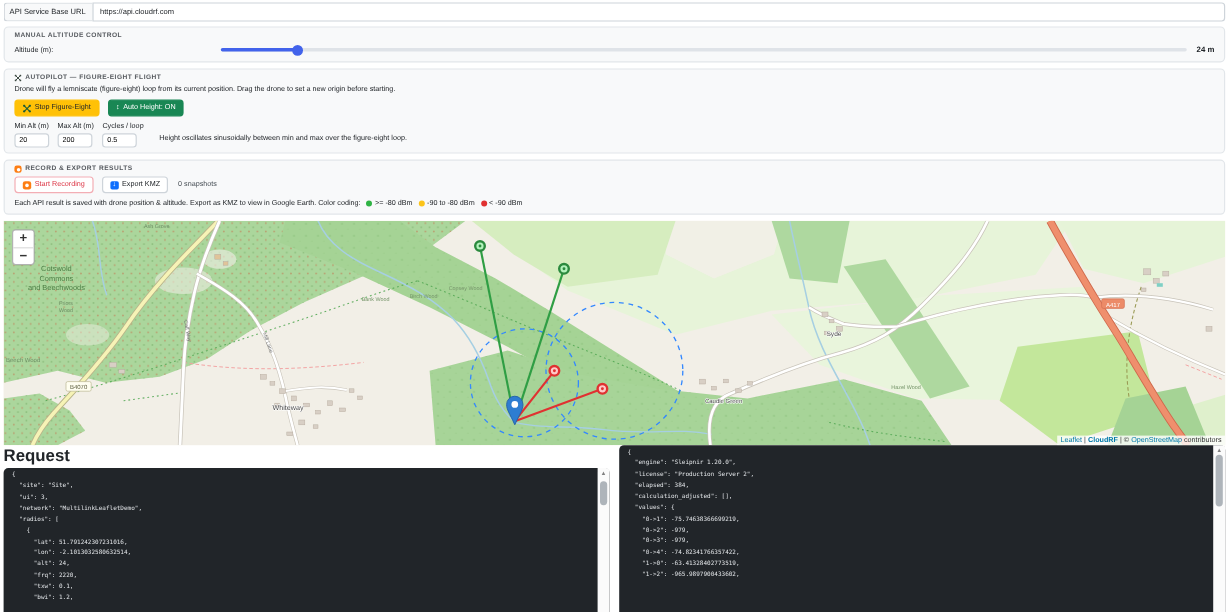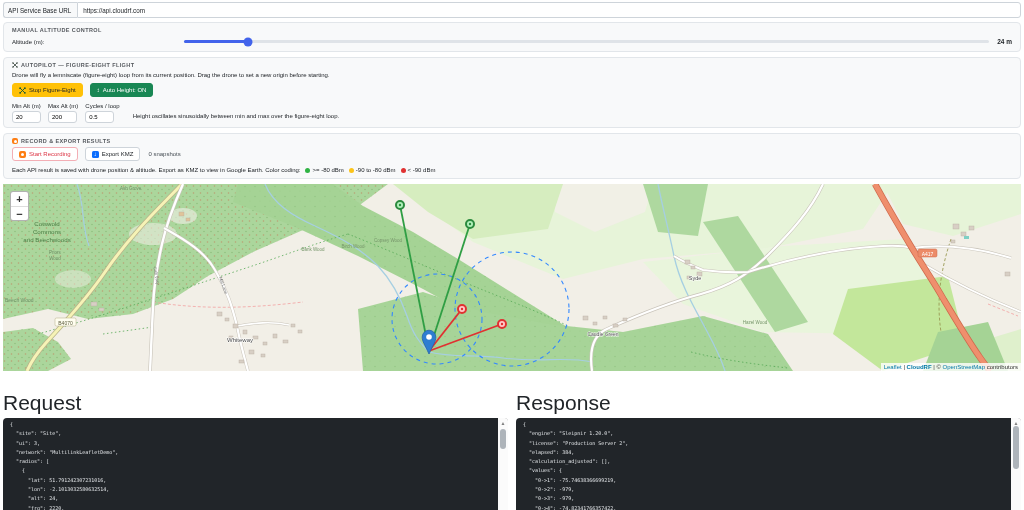--- a/index.html
+++ b/index.html
@@ -51,21 +51,21 @@
 
 .map { position:relative; width:1018px; height:187px; overflow:hidden; background:#f2efe7; }
 .zoomctl { position:absolute; top:7px; left:7px; width:19px; background:#fff; border:1px solid rgba(0,0,0,0.3); border-radius:3px; z-index:5; }
 .zbtn { height:14px; display:flex; align-items:center; justify-content:center; font-size:11px; font-weight:bold; color:#333; }
 .zbtn2 { border-top:1px solid #ddd; }
 .attribution { position:absolute; right:0; bottom:0; background:rgba(255,255,255,0.8); font-size:6px; padding:1px 3px; color:#333; z-index:5; white-space:nowrap; }
 .attribution a { color:#0078A8; text-decoration:none; }
 .attribution a.crf { font-weight:bold; }
 
 .io-grid { display:grid; grid-template-columns:1fr 1fr; gap:8px; margin-top:0; }
-.io-grid h2 { font-size:21px; margin:20px 0 3px; font-weight:normal; color:#212529; }
+.io-grid h2 { font-size:14px; margin:0 0 3px; font-weight:bold; color:#212529; }
 .codewrap { position:relative; background:#212529; border-radius:4px; height:160px; }
 .codewrap pre { margin:0; padding:2px 16px 2px 7px; font-family:"DejaVu Sans Mono",monospace; font-size:5px; line-height:9.3px; color:#e2e5e8; overflow:hidden; height:100%; }
 .sb { position:absolute; right:0; top:0; bottom:0; width:10px; background:#fbfbfb; border-radius:0 3px 3px 0; }
 .sb-arrow { height:9px; display:flex; align-items:center; justify-content:center; font-size:5px; color:#808080; }
 .sb-thumb { position:absolute; left:2px; width:6px; border-radius:3px; background:#aeb4ba; }
 </style>
 </head>
 <body>
 
 <div class="topbar">
@@ -333,21 +333,20 @@
       "frq": 2220,
       "txw": 0.1,
       "bwi": 1.2,</pre>
       <div class="sb">
         <div class="sb-arrow">▲</div>
         <div class="sb-thumb" style="top:11px; height:20px;"></div>
       </div>
     </div>
   </div>
   <div>
-    <h2>Response</h2>
     <div class="codewrap">
       <pre>{
   "engine": "Sleipnir 1.20.0",
   "license": "Production Server 2",
   "elapsed": 384,
   "calculation_adjusted": [],
   "values": {
     "0-&gt;1": -75.74638366699219,
     "0-&gt;2": -979,
     "0-&gt;3": -979,

